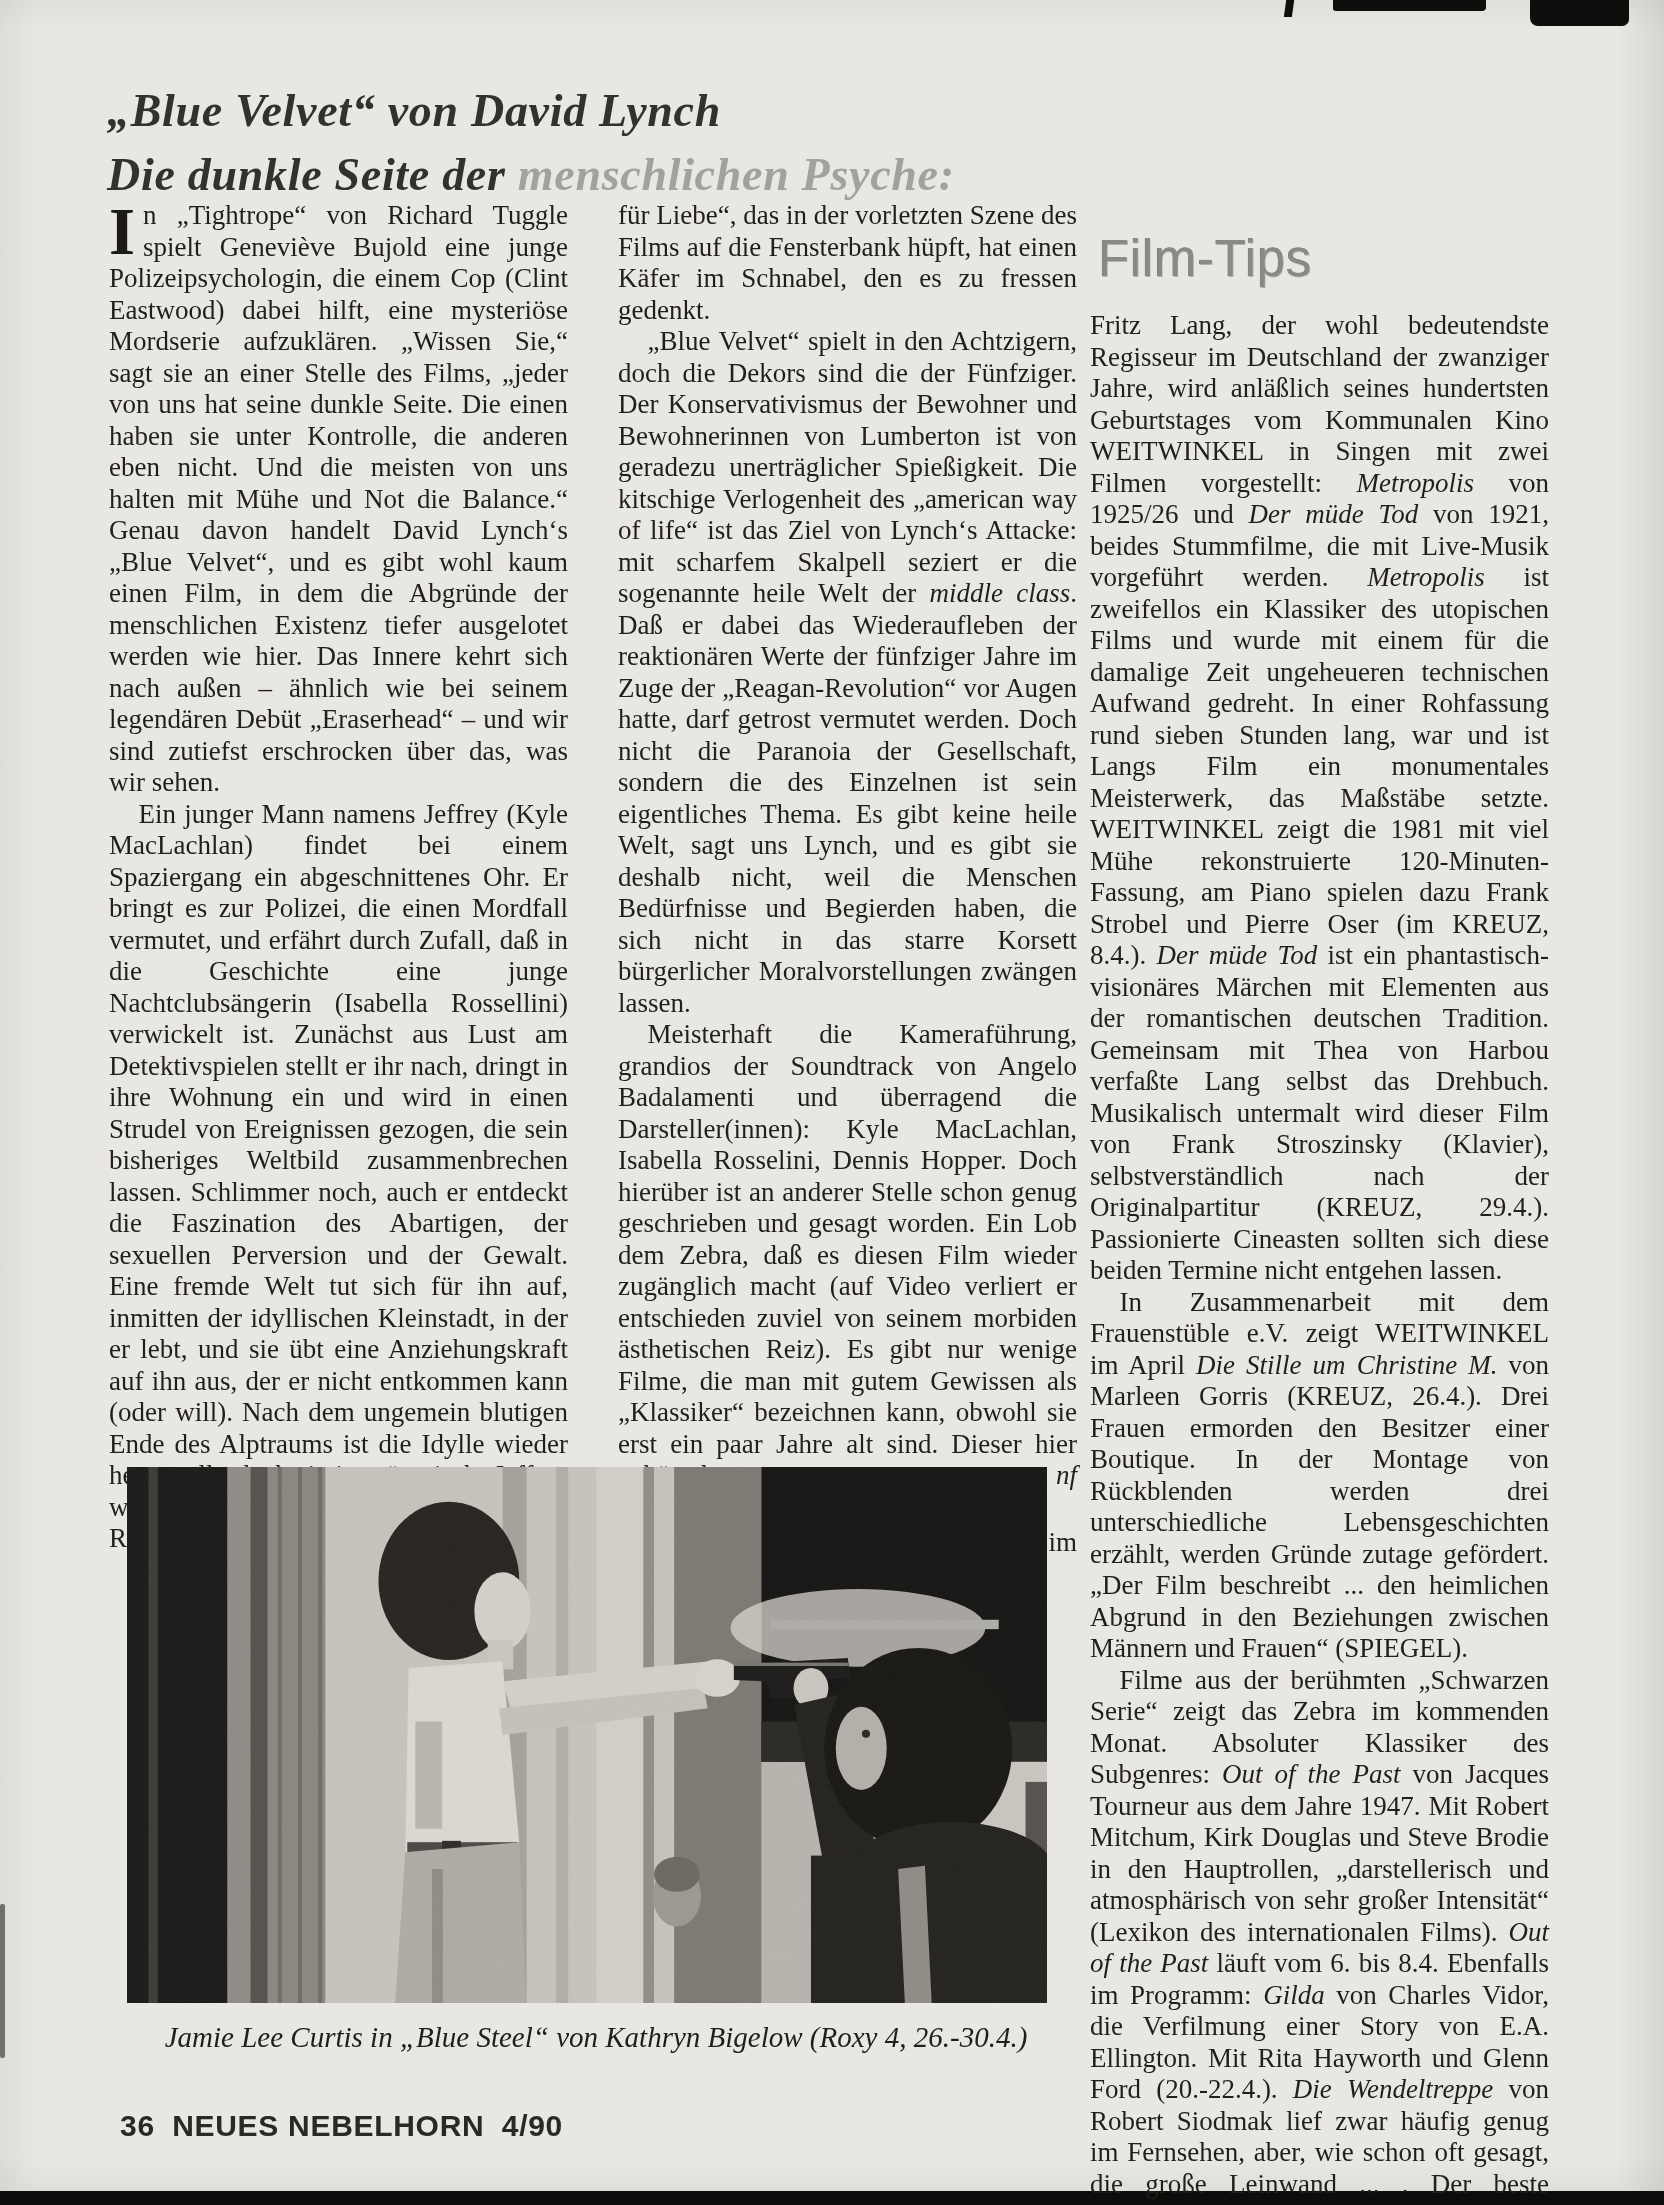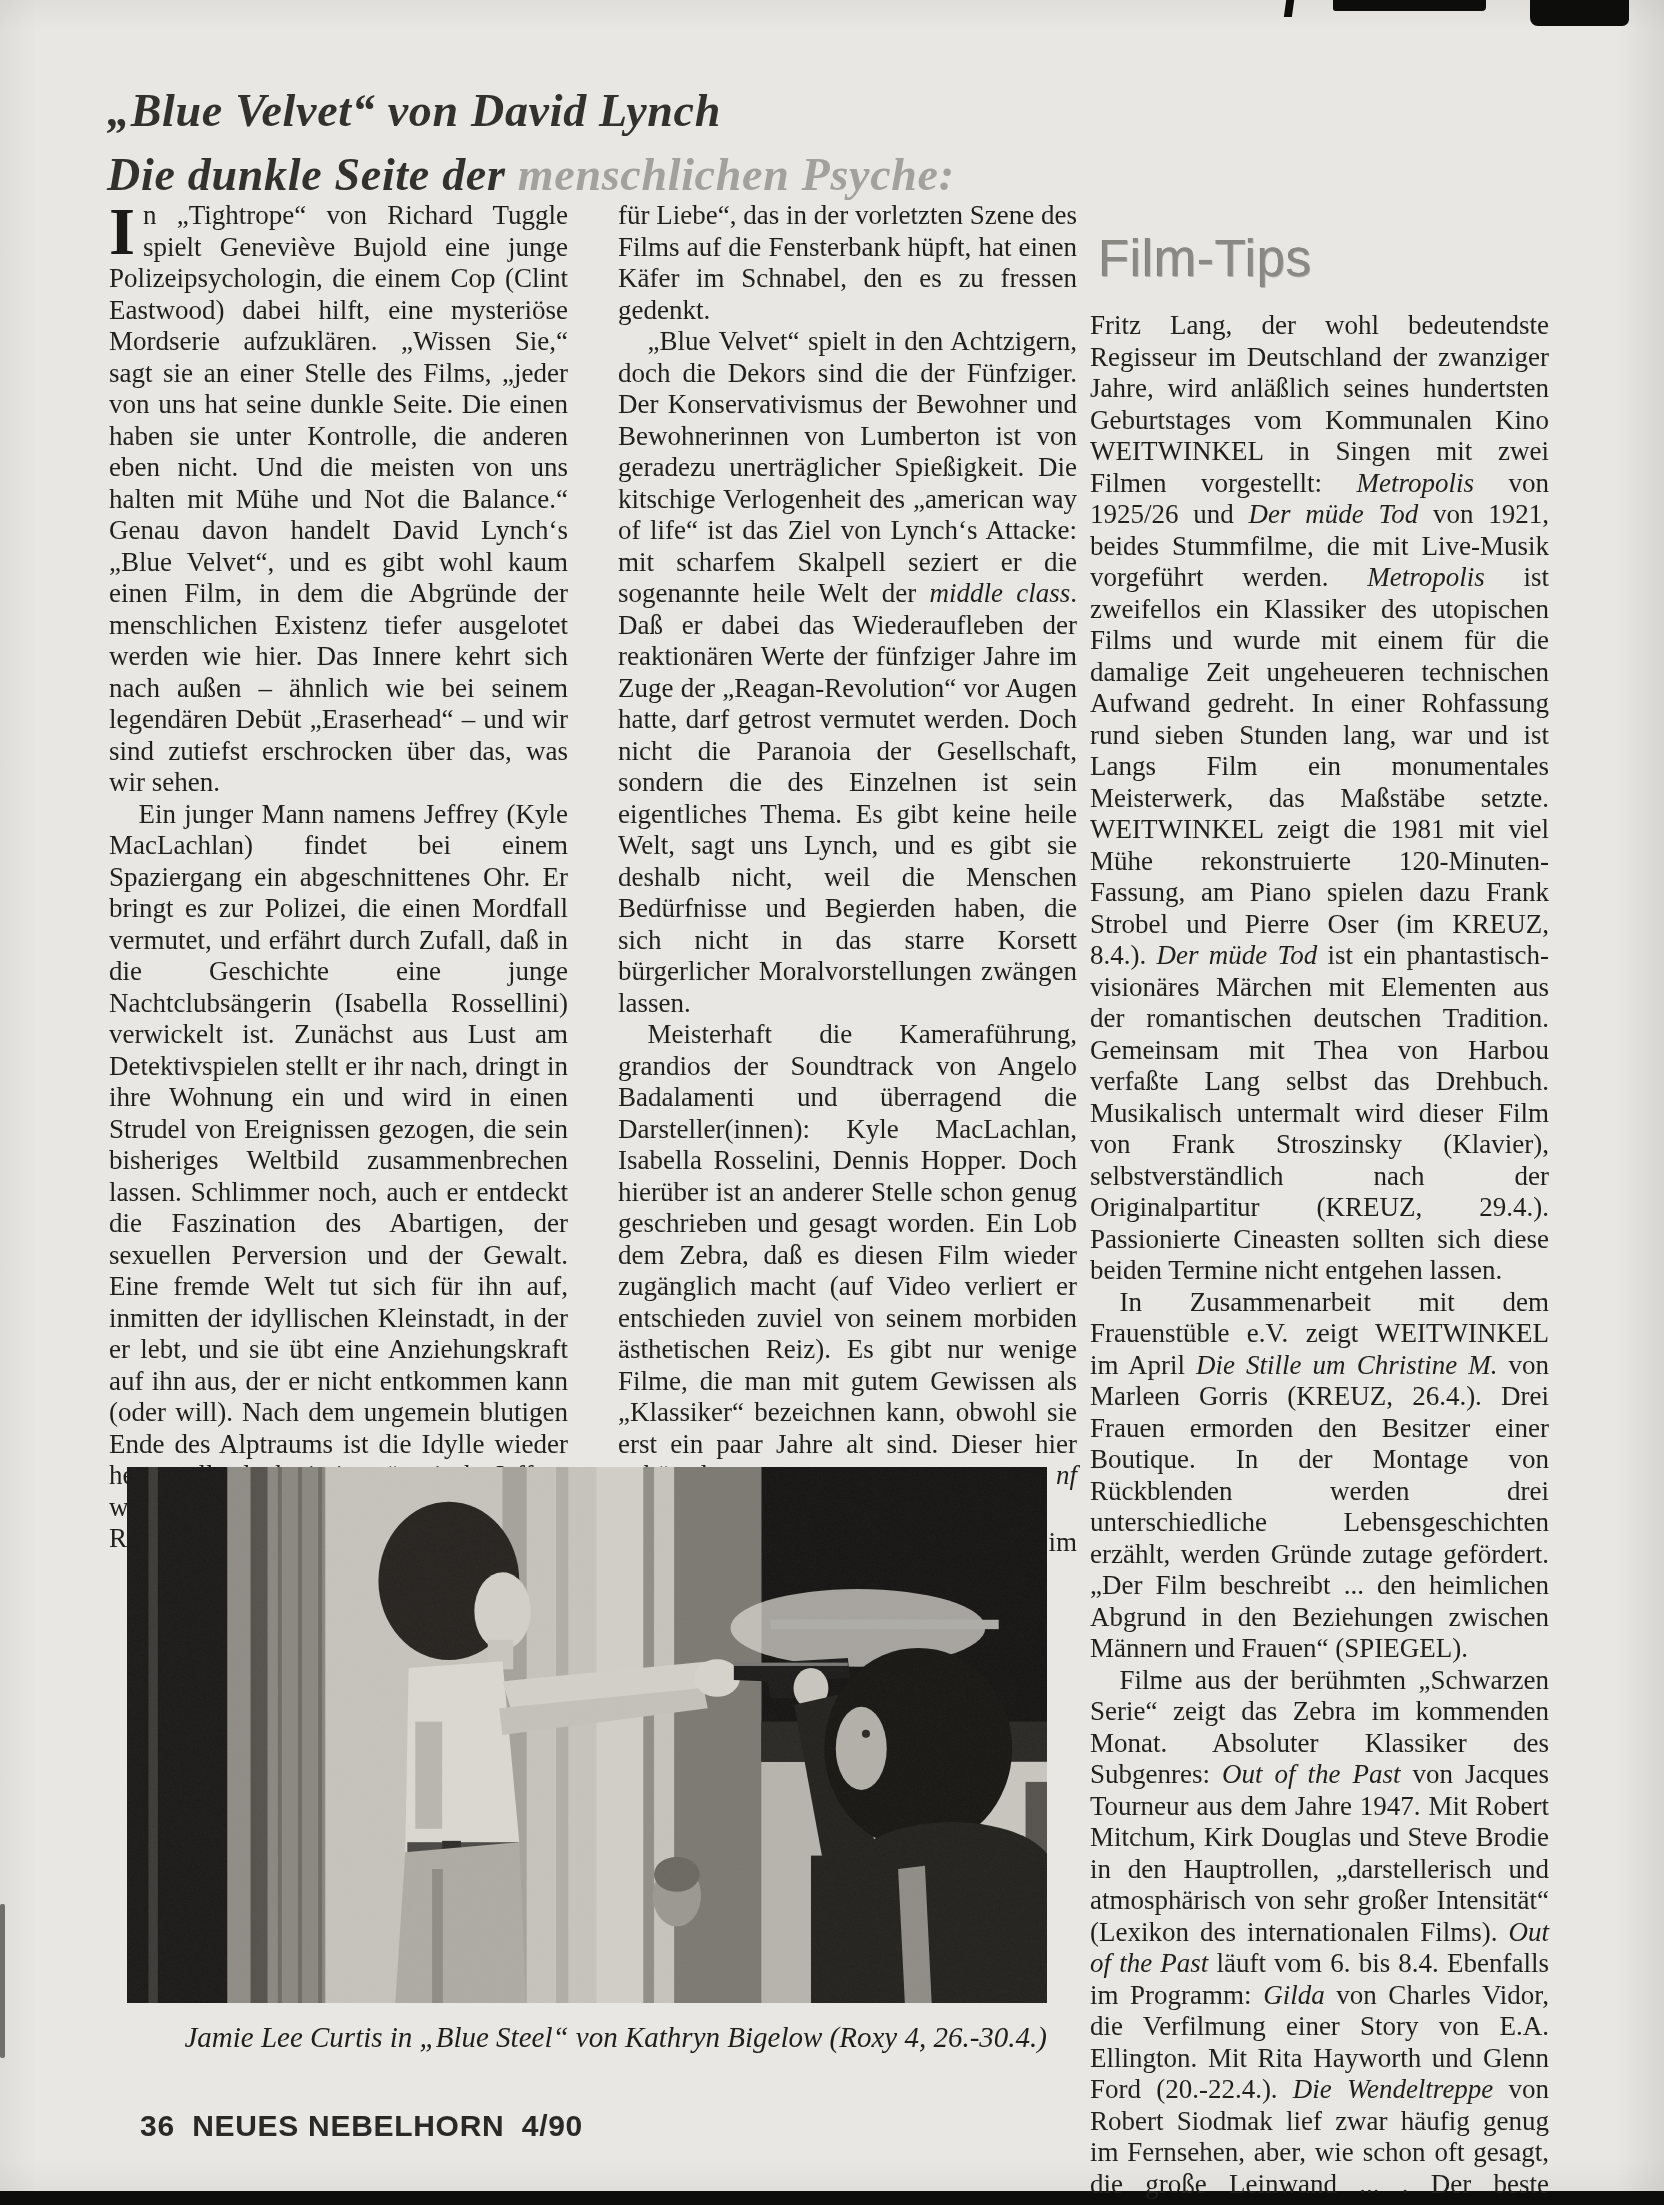--- a/index.html
+++ b/index.html
@@ -25,23 +25,23 @@
   .col p.note{margin-top:35px;}
   .dropcap{float:left;font-size:67px;line-height:55px;font-weight:700;color:#1c1a18;
     padding:4px 8px 0 0;}
   .sig{float:right;font-style:italic;}
   em{font-style:italic;}
   .filmtips{position:absolute;left:1098px;top:229px;font-family:"Liberation Sans", sans-serif;
     font-weight:400;font-size:51px;letter-spacing:0.7px;color:#8a8984;
     text-shadow:0.7px 0.7px 0 #b3b2ae, -0.3px -0.3px 0 #757470;}
   .photo{position:absolute;left:127px;top:1467px;width:920px;height:536px;background:#b7b4ae;}
   .photo svg{display:block;width:100%;height:100%;}
-  .caption{position:absolute;left:127px;top:2020px;width:920px;text-align:right;
+  .caption{position:absolute;left:136px;top:2020px;width:920px;text-align:center;
     font-style:italic;font-size:29px;line-height:35px;color:#1f1e1c;}
-  .footer{position:absolute;left:140px;top:2109px;font-family:"Liberation Sans", sans-serif;
+  .footer{position:absolute;left:120px;top:2109px;font-family:"Liberation Sans", sans-serif;
     font-weight:700;font-size:30px;color:#2a2927;letter-spacing:0.7px;}
   .footer span{margin-right:17.4px;}
   .artifact{position:absolute;background:#0d0d0c;}
   #mark-tick{left:1285px;top:0;width:8px;height:17.4px;transform:skewX(-8deg);}
   #mark-bar1{left:1333px;top:0;width:153px;height:10.7px;border-radius:0 0 4px 2.7px;}
   #mark-bar2{left:1530px;top:0;width:99px;height:25.5px;border-radius:0 0 6.7px 8px;}
   #mark-left{left:0;top:1904px;width:4.7px;height:154px;border-radius:2px;background:rgba(20,20,20,0.55);}
   #bottom-bar{left:0;top:2191px;width:1664px;height:14.8px;}
 </style>
 </head>

